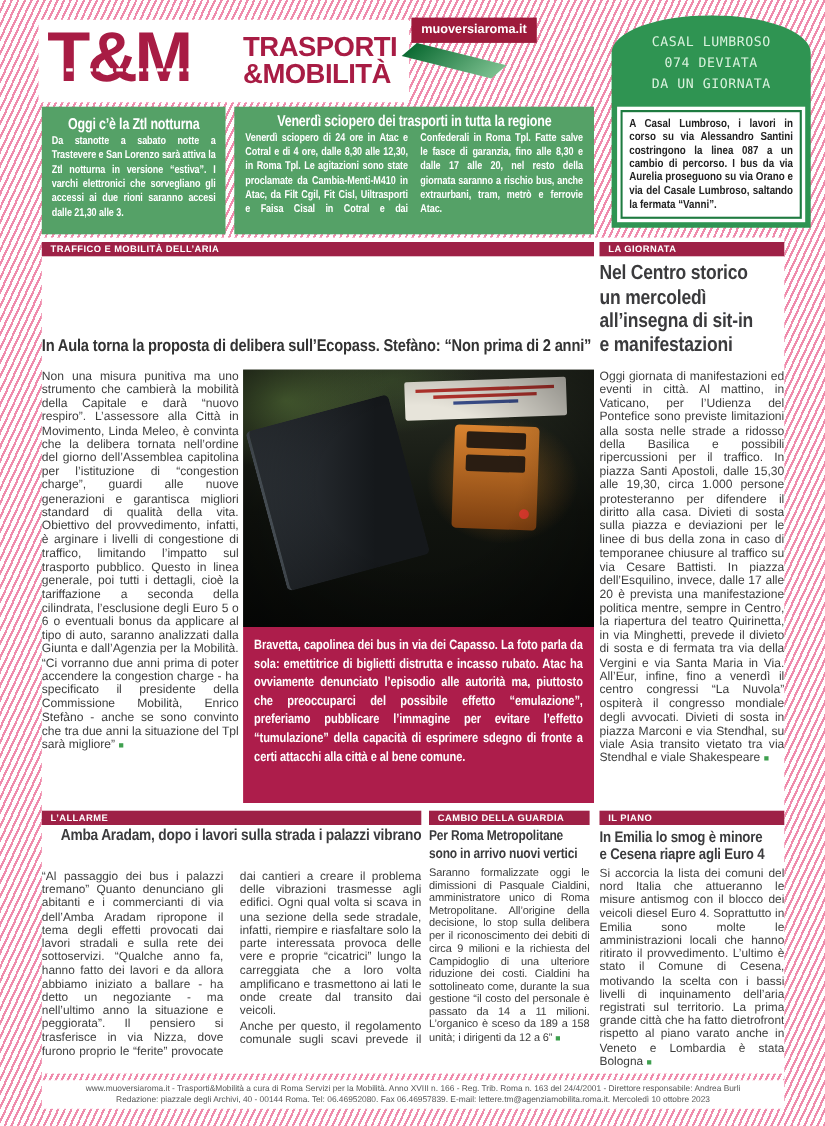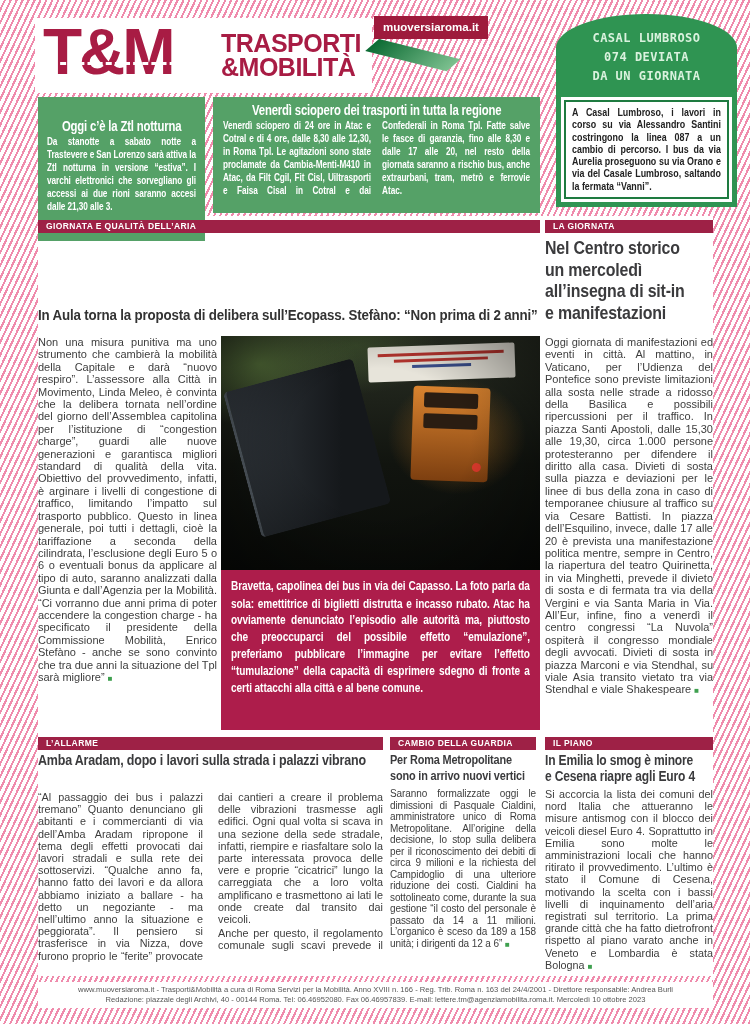--- a/index.html
+++ b/index.html
@@ -21,28 +21,28 @@
   .tm-dash{position:absolute;left:16px;top:44px;width:152px;border-top:3px dashed #fff;}
   .brand-name{position:absolute;left:186px;top:13px;color:var(--crimson);font-weight:800;font-size:25px;line-height:24px;letter-spacing:-0.5px;}
   .site-tag{left:374px;top:16px;width:114px;height:23px;background:#9e1b3c;color:#fff;
     font-size:11.5px;font-weight:bold;text-align:center;line-height:23px;}
   .ribbon{left:379px;top:39px;width:84px;height:15px;background:linear-gradient(90deg,#0c6b33,#7cc08f);
     transform:rotate(14deg) skewX(-35deg);transform-origin:left top;}
   
   .sign{left:556px;top:14px;width:181px;height:193px;background:var(--sign);
     border-radius:90px 90px 0 0 / 34px 34px 0 0;}
   .sign-lines{padding-top:15px;text-align:center;font-family:"DejaVu Sans Mono",monospace;
-    font-weight:bold;font-size:12px;line-height:19px;letter-spacing:0.5px;color:#daf2de;}
+    font-weight:normal;font-size:12px;line-height:19px;letter-spacing:0.5px;color:#daf2de;}
   .sign-note{position:absolute;left:8px;top:86px;width:165px;height:99px;background:#fff;
     border:2px solid #1e7b40;outline:3px solid #fff;padding:4px 6px;overflow:hidden;}
   .sign-note-text{font-size:10.6px;font-weight:bold;line-height:1.16;color:#222;
     transform:scale(0.84,1);transform-origin:top left;width:119%;text-align:justify;}
   
   .gbox{background:var(--green);color:#fff;overflow:hidden;}
-  .box-ztl{left:38px;top:97px;width:167px;height:144px;padding:21px 9px;}
+  .box-ztl{left:38px;top:97px;width:167px;height:116px;padding:8px 9px;}
   .box-strike{left:213px;top:97px;width:327px;height:116px;padding:5px 10px;}
   .gbox-title{font-weight:800;font-size:13.5px;text-align:center;margin-bottom:3px;letter-spacing:-0.2px;
     transform:scale(0.84,1.05);transform-origin:top center;width:119%;margin-left:-9.5%;}
   .gbox-body{font-weight:bold;font-size:10.3px;line-height:1.26;text-align:justify;letter-spacing:-0.1px;
     transform:scale(0.8,1);transform-origin:top left;width:125%;}
   .cols2{column-count:2;column-gap:14px;}
   
   .kicker{background:var(--wine);height:13px;}
   .kicker span{display:block;color:#fff;font-weight:bold;font-size:8.5px;letter-spacing:0.4px;
     line-height:13px;padding-left:8px;}
@@ -80,21 +80,21 @@
   .ph-line.short{width:64%;}
   .ph-line.blue{background:#3a4e8c;width:40%;}
   .ph-vignette{position:absolute;inset:0;
     background:radial-gradient(ellipse at 50% 45%,transparent 40%,rgba(0,0,0,.55) 100%);}
   
   .caption{left:221px;top:570px;width:319px;height:160px;background:var(--caption);padding:8px 10px;overflow:hidden;}
   .caption-text{color:#fff;font-weight:bold;font-size:12px;line-height:16.6px;letter-spacing:-0.1px;
     text-align:justify;transform:scale(0.84,1.02);transform-origin:top left;width:119%;}
   
   .sec-head{color:var(--ink);font-weight:800;}
-  .alarm-head{left:38px;top:752px;width:345px;font-size:14.5px;letter-spacing:-0.2px;}
+  .alarm-head{left:38px;top:752px;width:345px;font-size:14.5px;letter-spacing:-0.2px;text-align:right;}
   .alarm-stand{left:38px;top:770px;width:345px;font-style:italic;font-size:12.5px;color:#555;}
   .alarm-body{left:38px;top:791px;width:345px;height:182px;overflow:hidden;column-count:2;column-gap:15px;
     font-size:10.8px;line-height:12.2px;text-align:justify;color:var(--body);}
   .alarm-body p{margin-bottom:2px;}
   .guard-head{left:390px;top:752px;width:146px;}
   .guard-head div{font-size:13px;line-height:15.5px;letter-spacing:-0.2px;}
   .guard-body{left:390px;top:788px;width:146px;height:185px;overflow:hidden;
     font-size:10px;letter-spacing:-0.1px;line-height:11.5px;text-align:justify;color:var(--body);}
   .plan-head{left:545px;top:752px;width:168px;}
   .plan-head div{font-size:14px;line-height:16px;letter-spacing:-0.2px;}
@@ -137,21 +137,21 @@
   <div class="abs gbox box-ztl">
     <div class="gbox-title">Oggi c’è la Ztl notturna</div>
     <div class="gbox-body">Da stanotte a sabato notte a Trastevere e San Lorenzo sarà attiva la Ztl notturna in versione “estiva”. I varchi elettronici che sorvegliano gli accessi ai due rioni saranno accesi dalle 21,30 alle 3.</div>
   </div>
   <div class="abs gbox box-strike">
     <div class="gbox-title">Venerdì sciopero dei trasporti in tutta la regione</div>
     <div class="gbox-body cols2">Venerdì sciopero di 24 ore in Atac e Cotral e di 4 ore, dalle 8,30 alle 12,30, in Roma Tpl. Le agitazioni sono state proclamate da Cambia-Menti-M410 in Atac, da Filt Cgil, Fit Cisl, Uiltrasporti e Faisa Cisal in Cotral e dai Confederali in Roma Tpl. Fatte salve le fasce di garanzia, fino alle 8,30 e dalle 17 alle 20, nel resto della giornata saranno a rischio bus, anche extraurbani, tram, metrò e ferrovie Atac.</div>
   </div>
 
   <div class="abs kicker" style="left:38px;top:220px;width:502px;">
-    <span>GIORNATA E QUALITÀ DELL’ARIA</span>
+    <span>TRAFFICO E MOBILITÀ DELL’ARIA</span>
   </div>
   <div class="abs standfirst">
     <div class="cx">In Aula torna la proposta di delibera sull’Ecopass. Stefàno: “Non prima di 2 anni”</div>
   </div>
   <div class="abs main-body">
     <span>Non una misura punitiva ma uno strumento che cambierà la mobilità della Capitale e darà “nuovo respiro”. L’assessore alla Città in Movimento, Linda Meleo, è convinta che la delibera tornata nell’ordine del giorno dell’Assemblea capitolina per l’istituzione di “congestion charge”, guardi alle nuove generazioni e garantisca migliori standard di qualità della vita. Obiettivo del provvedimento, infatti, è arginare i livelli di congestione di traffico, limitando l’impatto sul trasporto pubblico. Questo in linea generale, poi tutti i dettagli, cioè la tariffazione a seconda della cilindrata, l’esclusione degli Euro 5 o 6 o eventuali bonus da applicare al tipo di auto, saranno analizzati dalla Giunta e dall’Agenzia per la Mobilità. “Ci vorranno due anni prima di poter accendere la congestion charge - ha specificato il presidente della Commissione Mobilità, Enrico Stefàno - anche se sono convinto che tra due anni la situazione del Tpl sarà migliore”</span>
     <span class="em">■</span>
   </div>
 
   <div class="abs photo">

